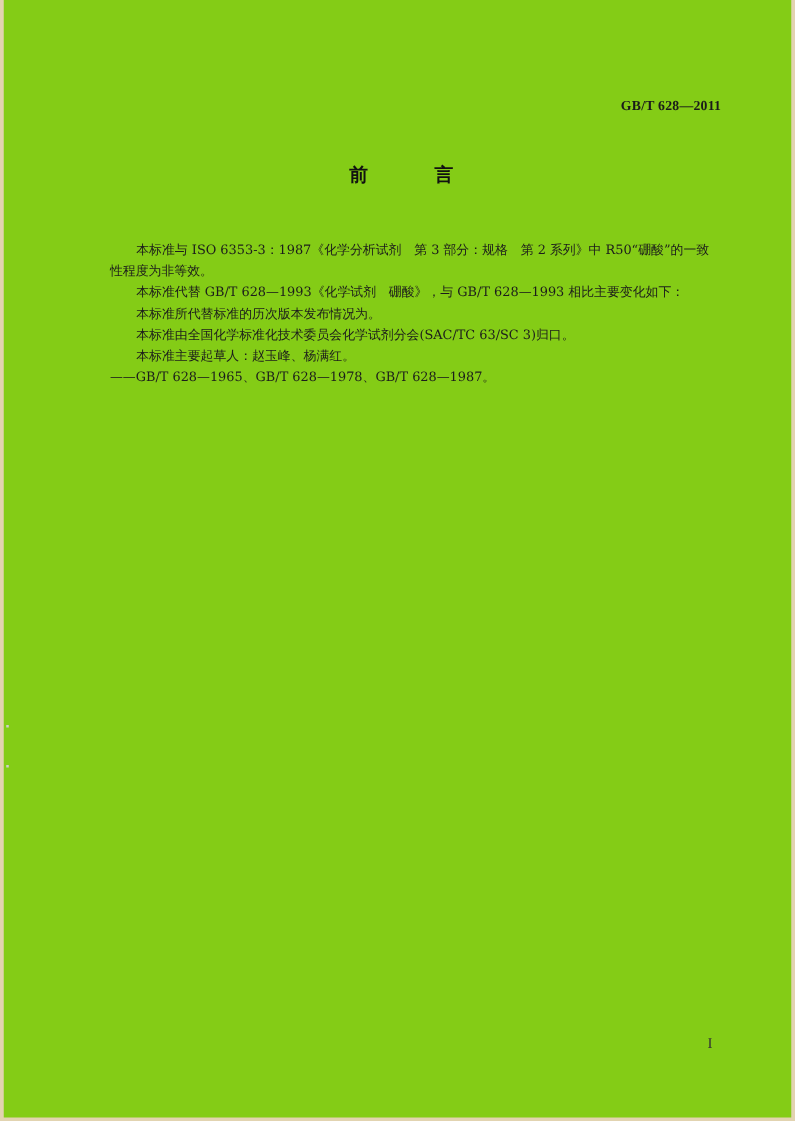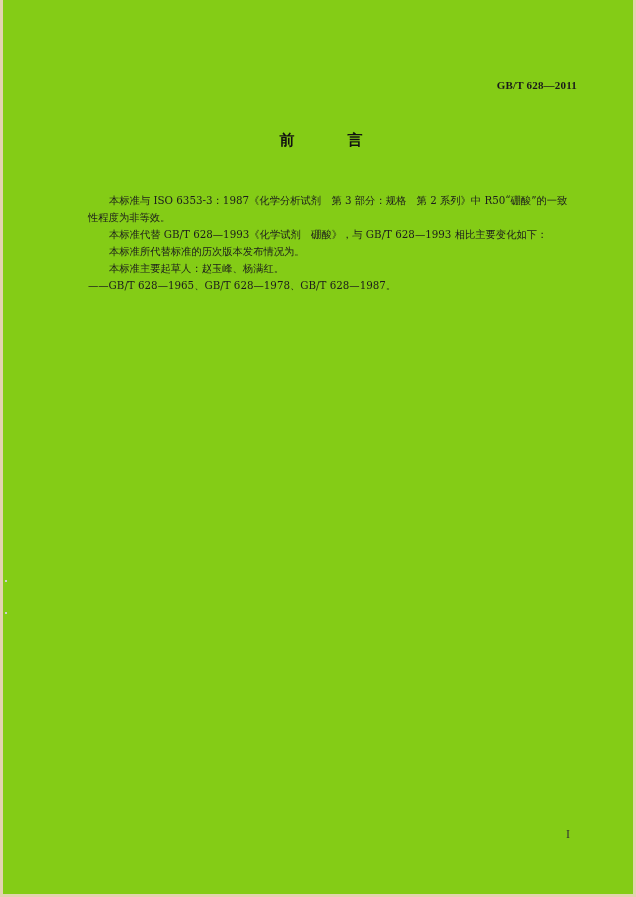--- a/index.html
+++ b/index.html
@@ -63,20 +63,21 @@
 <body>
 
 <div class="page">
   <div class="std-code">GB/T 628—2011</div>
   <div class="title">前  言</div>
 
   <div class="body">
     <p class="para indent">本标准与 ISO 6353-3：1987《化学分析试剂　第 3 部分：规格　第 2 系列》中 R50“硼酸”的一致性程度为非等效。</p>
     <p class="para indent">本标准代替 GB/T 628—1993《化学试剂　硼酸》，与 GB/T 628—1993 相比主要变化如下：</p>
     <p class="para indent">本标准所代替标准的历次版本发布情况为。</p>
+    <p class="para indent">本标准由全国化学标准化技术委员会化学试剂分会(SAC/TC 63/SC 3)归口。</p>
     <p class="para indent">本标准主要起草人：赵玉峰、杨满红。</p>
     <p class="para dash-item">——GB/T 628—1965、GB/T 628—1978、GB/T 628—1987。</p>
   </div>
 
   <span class="speck" style="left:2px; top:580px;"></span>
   <span class="speck" style="left:2px; top:612px;"></span>
 
   <div class="page-num">I</div>
 </div>
 

